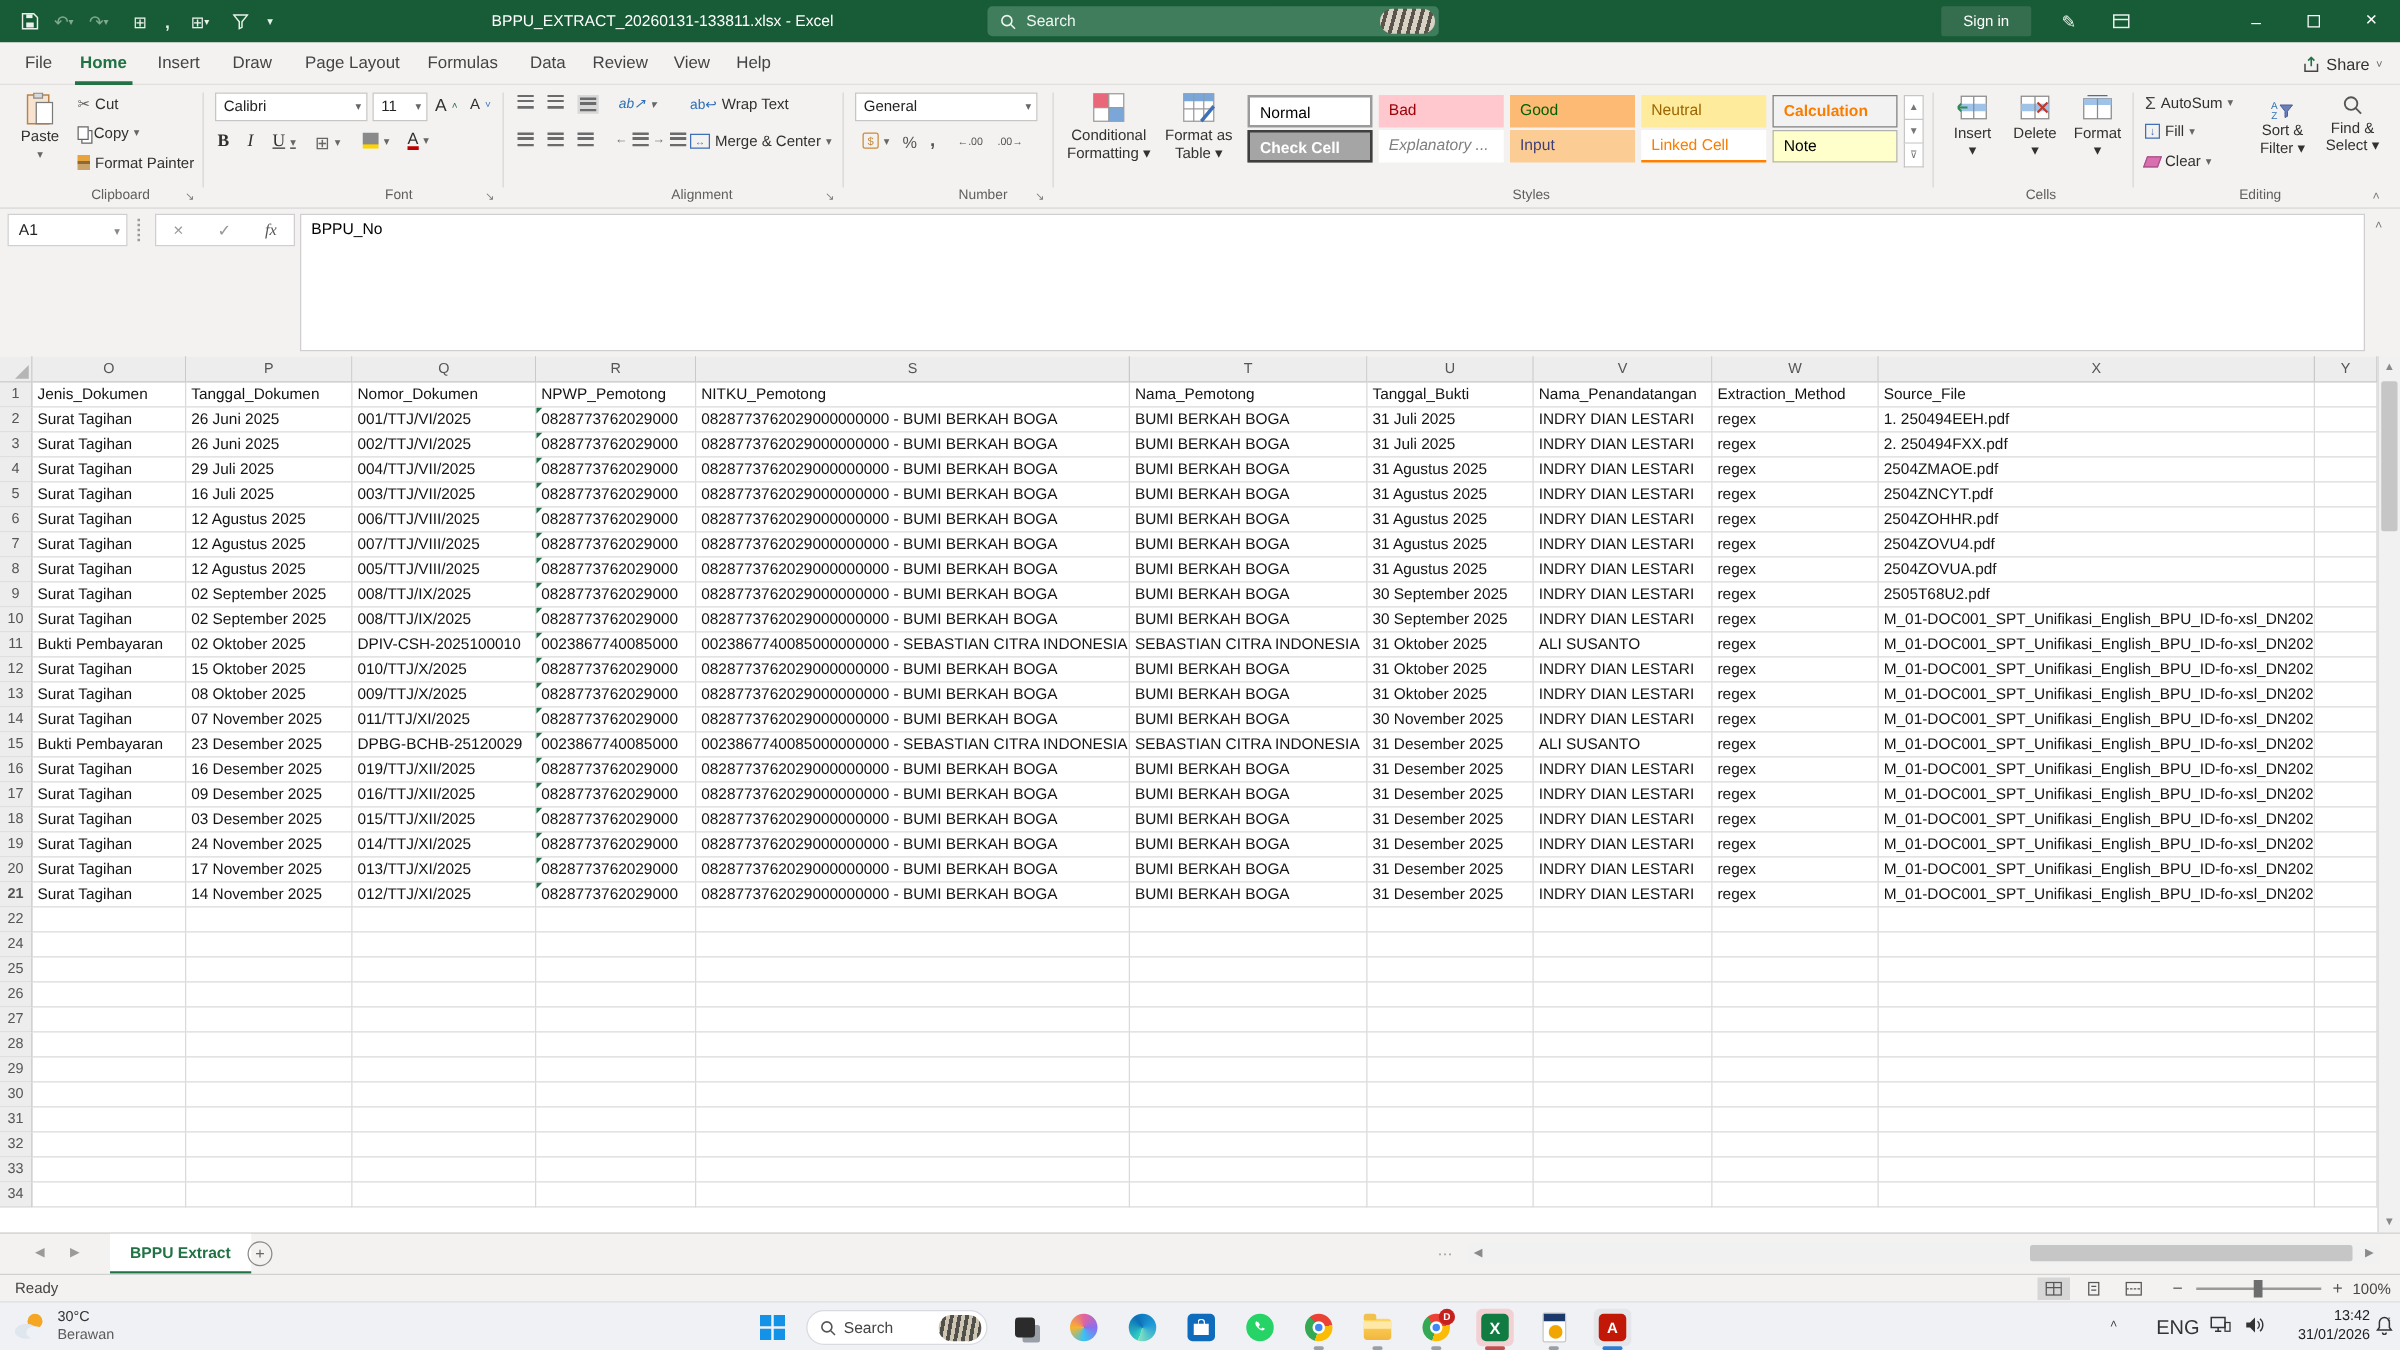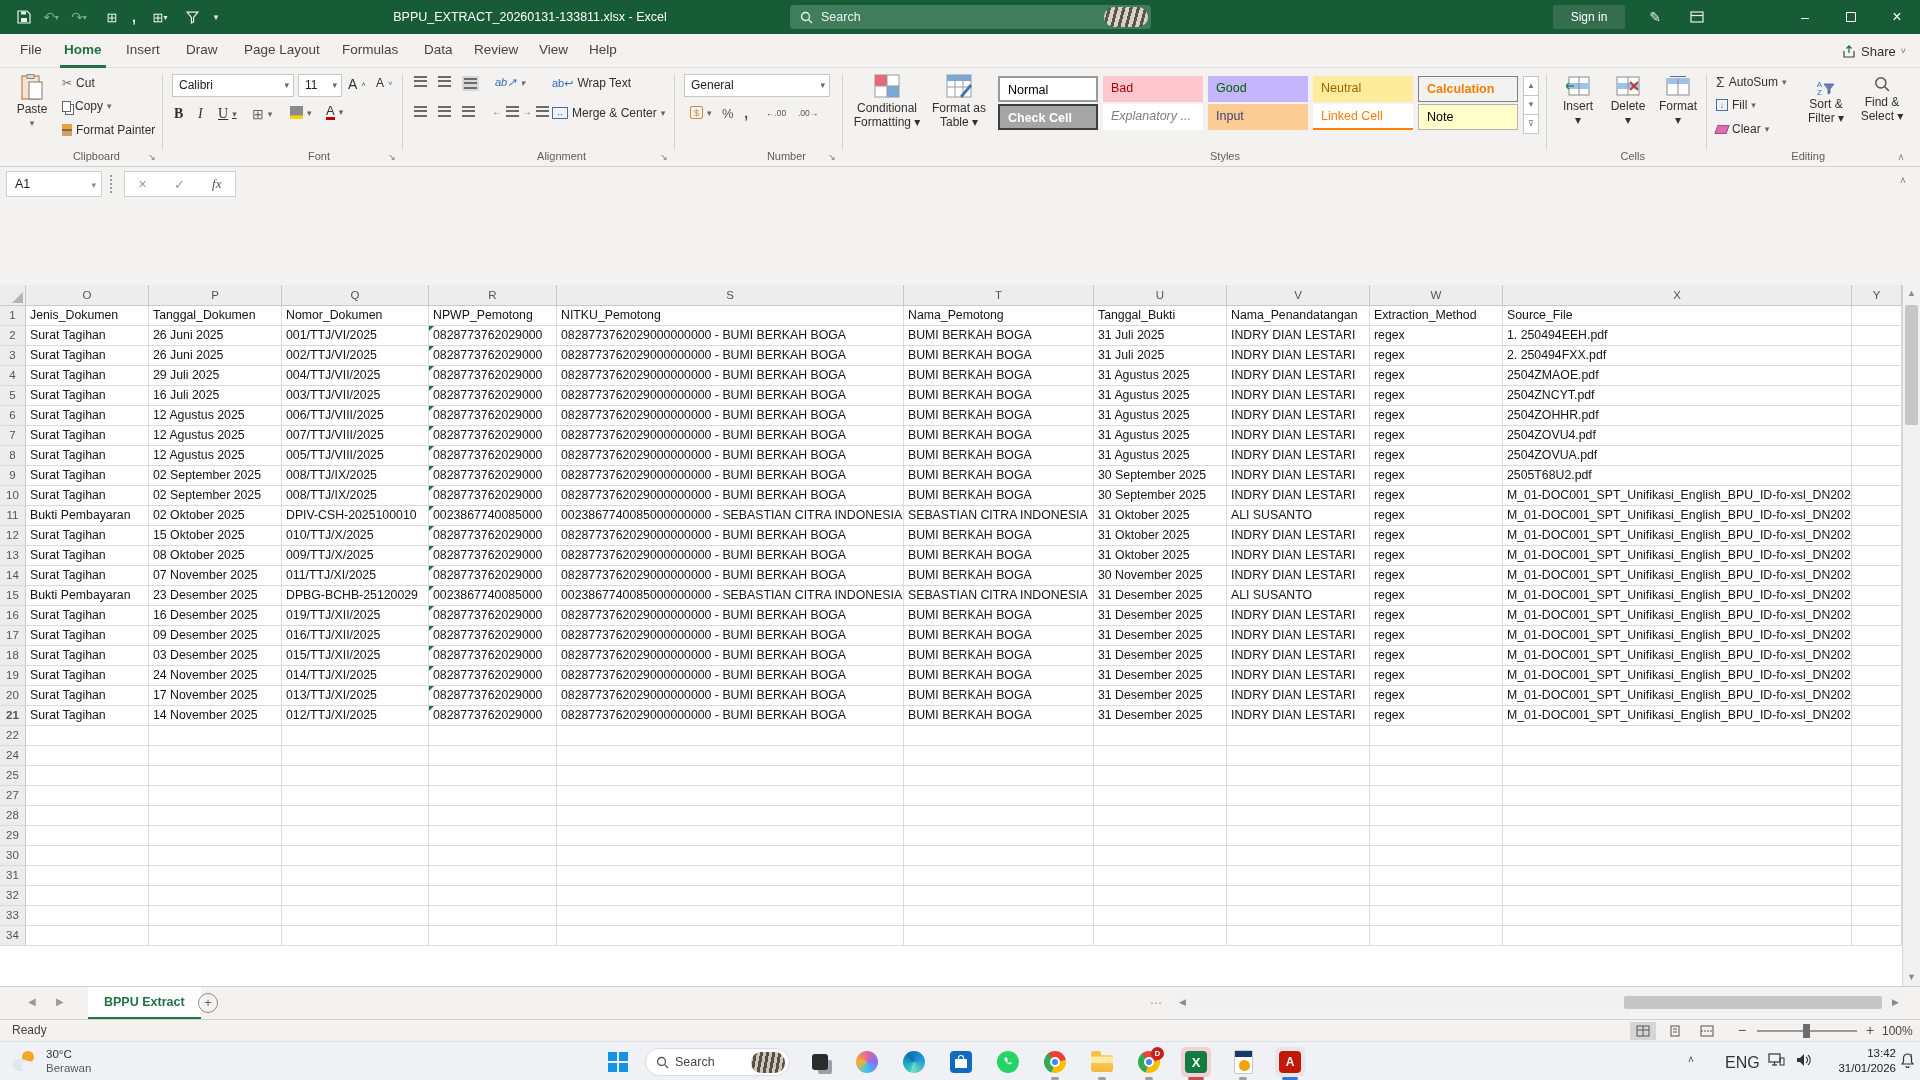--- a/index.html
+++ b/index.html
@@ -28,21 +28,21 @@
   .glabel { position:absolute; top:82px; height:16px; font-size:11px; color:#605e5c; text-align:right; }
   .launcher { position:absolute; top:84px; font-size:9px; color:#7a7a7a; cursor:pointer; }
   .combo { position:absolute; background:#fff; border:1px solid #c8c6c4; height:23px; line-height:21px; font-size:12px; padding-left:6px; color:#222; cursor:pointer; }
   .combo .dd { position:absolute; right:4px; top:0; color:#666; font-size:9px; }
   .rbtn { position:absolute; display:flex; align-items:center; gap:4px; color:#323130; cursor:pointer; white-space:nowrap; }
   .rbtn .dd { font-size:9px; color:#666; }
   .bars { display:inline-block; width:13px; height:11px; background:linear-gradient(#6b6b6b 0 2px,transparent 2px 4px,#6b6b6b 4px 6px,transparent 6px 9px,#6b6b6b 9px 11px); }
   .chip { position:absolute; width:100px; height:26px; line-height:24px; padding-left:8px; font-size:12.5px; cursor:pointer; white-space:nowrap; overflow:hidden; }
   .chip.normal { background:#fff; border:2px solid #9a9a9a; color:#000; }
   .chip.bad { background:#ffc7ce; color:#9c0006; }
-  .chip.good { background:#c4b5fd; color:#006100; }
+  .chip.good { background:#fdba74; color:#006100; }
   .chip.neutral { background:#ffeb9c; color:#9c6500; }
   .chip.calculation { background:#f2f2f2; border:1px solid #7f7f7f; color:#fa7d00; font-weight:bold; }
   .chip.check { background:#a5a5a5; border:2px solid #3f3f3f; color:#fff; font-weight:bold; }
   .chip.expl { background:#fff; color:#7f7f7f; font-style:italic; }
   .chip.input { background:#fbcd94; color:#3f3f76; }
   .chip.linked { background:#fff; color:#fa7d00; border-bottom:2px solid #ff8001; }
   .chip.note { background:#ffffcc; border:1px solid #b2b2b2; color:#000; }
   .stack3 { position:absolute; width:44px; text-align:center; font-size:12px; color:#323130; cursor:pointer; }
   
   #formulazone { position:absolute; left:0; top:167px; width:1920px; height:118px; background:#f3f2f1; }
@@ -354,20 +354,21 @@
 </div>
 
 <div id="formulazone">
   <div id="namebox"><span>A1</span><span class="dd">▾</span></div>
   <div class="abs" style="left:110px;top:8px;height:18px;border-left:2px dotted #9a9a9a;"></div>
   <div id="fxbox">
     <span style="font-size:14px;">×</span>
     <span>✓</span>
     <span style="font-style:italic;font-family:'Liberation Serif',serif;color:#555;">fx</span>
   </div>
+  <div id="formula-input"><span>BPPU_No</span></div>
   <div class="abs" style="left:1900px;top:8px;font-size:10px;color:#777;">˄</div>
 </div>
 
 <div id="sheet-grid">
     <div class="grow">
       <div class="hcell" style="width: 26px; position: relative;">
         <div id="corner-tri"></div>
       </div>
       <div class="hcell" style="width: 123px;">O</div>
       <div class="hcell" style="width: 133px;">P</div>
@@ -711,20 +712,34 @@
       <div class="cell" style="width: 128px;"></div>
       <div class="cell" style="width: 347px;"></div>
       <div class="cell" style="width: 190px;"></div>
       <div class="cell" style="width: 133px;"></div>
       <div class="cell" style="width: 143px;"></div>
       <div class="cell" style="width: 133px;"></div>
       <div class="cell" style="width: 349px;"></div>
       <div class="cell" style="width: 50px;"></div>
     </div>
     <div class="grow">
+      <div class="rnum" style="width: 26px;">26</div>
+      <div class="cell" style="width: 123px;"></div>
+      <div class="cell" style="width: 133px;"></div>
+      <div class="cell" style="width: 147px;"></div>
+      <div class="cell" style="width: 128px;"></div>
+      <div class="cell" style="width: 347px;"></div>
+      <div class="cell" style="width: 190px;"></div>
+      <div class="cell" style="width: 133px;"></div>
+      <div class="cell" style="width: 143px;"></div>
+      <div class="cell" style="width: 133px;"></div>
+      <div class="cell" style="width: 349px;"></div>
+      <div class="cell" style="width: 50px;"></div>
+    </div>
+    <div class="grow">
       <div class="rnum" style="width: 26px;">27</div>
       <div class="cell" style="width: 123px;"></div>
       <div class="cell" style="width: 133px;"></div>
       <div class="cell" style="width: 147px;"></div>
       <div class="cell" style="width: 128px;"></div>
       <div class="cell" style="width: 347px;"></div>
       <div class="cell" style="width: 190px;"></div>
       <div class="cell" style="width: 133px;"></div>
       <div class="cell" style="width: 143px;"></div>
       <div class="cell" style="width: 133px;"></div>

